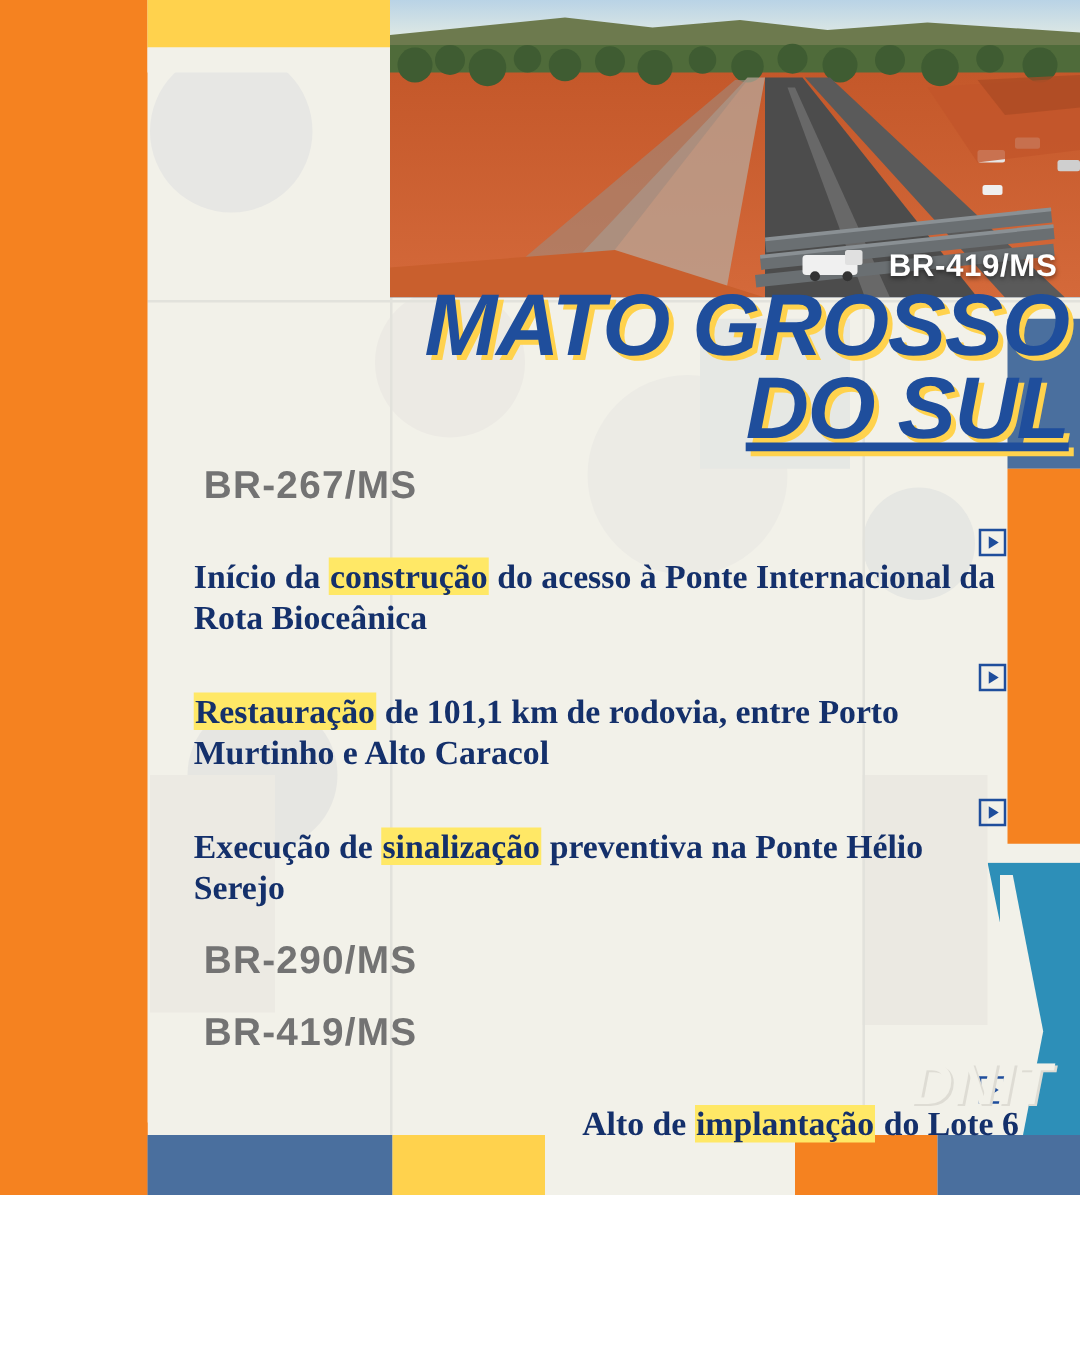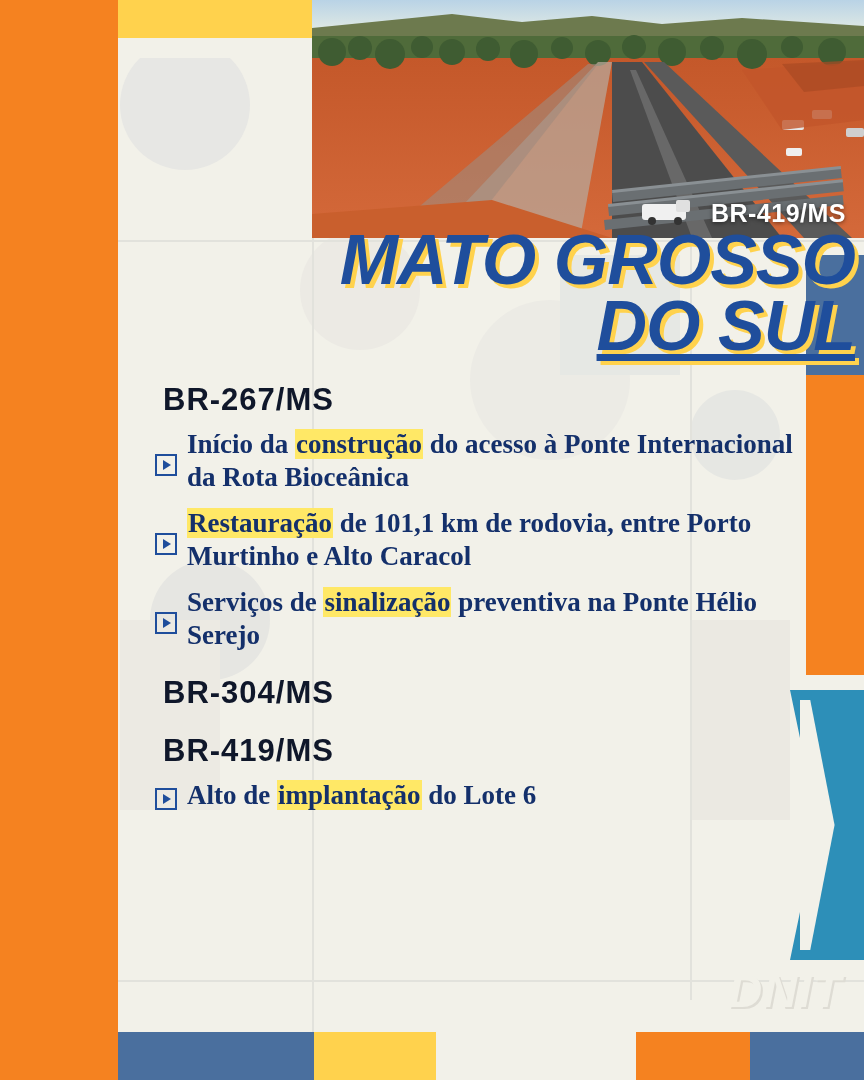--- a/index.html
+++ b/index.html
@@ -6,21 +6,21 @@
     margin: 0;
     padding: 0;
     background: #ffffff;
   }
   body {
     font-family: "Liberation Serif", serif;
   }
   .poster {
     position: relative;
     width: 864px;
-    height: 1080px;
+    height: 956px;
     overflow: hidden;
     background: #f3f2ec;
   }
 
   
   .bg-base {
     position: absolute;
     inset: 0;
     background: #f2f1e9;
   }
@@ -150,30 +150,31 @@
   
   .content {
     position: absolute;
     left: 155px; top: 370px;
     width: 660px;
   }
   .route-title {
     font-family: "Liberation Sans", sans-serif;
     font-weight: bold;
     font-size: 31px;
-    color: #0f172a;
+    color: #737373;
     letter-spacing: 1px;
-    margin: 12px 0 10px 8px;
+    margin: 0 0 10px 8px;
   }
   .route-block { margin-bottom: 22px; }
 
   .item {
     display: flex;
-    align-items: center;
+    align-items: flex-end;
     margin-bottom: 12px;
+    flex-direction: column;
   }
   .bullet {
     flex: 0 0 auto;
     width: 22px; height: 22px;
     margin: 7px 10px 0 0;
     border: 2.5px solid #1f4e9c;
     box-sizing: border-box;
     position: relative;
   }
   .bullet::after {
@@ -345,25 +346,25 @@
         <div class="item">
           <span class="bullet"></span>
           <div class="item-text"><span>Início da </span><span class="hl">construção</span><span> do acesso à Ponte Internacional da Rota Bioceânica</span></div>
         </div>
         <div class="item">
           <span class="bullet"></span>
           <div class="item-text"><span class="hl">Restauração</span><span> de 101,1 km de rodovia, entre Porto Murtinho e Alto Caracol</span></div>
         </div>
         <div class="item">
           <span class="bullet"></span>
-          <div class="item-text"><span>Serviços de </span><span class="hl">sinalização</span><span> preventiva na Ponte Hélio Serejo</span></div>
+          <div class="item-text"><span>Execução de </span><span class="hl">sinalização</span><span> preventiva na Ponte Hélio Serejo</span></div>
         </div>
       </div>
       <div class="route-block">
-        <div class="route-title">BR-304/MS</div>
+        <div class="route-title">BR-290/MS</div>
       </div>
       <div class="route-block">
         <div class="route-title">BR-419/MS</div>
         <div class="item">
           <span class="bullet"></span>
           <div class="item-text"><span>Alto de </span><span class="hl">implantação</span><span> do Lote 6</span></div>
         </div>
       </div>
     </div>
 

